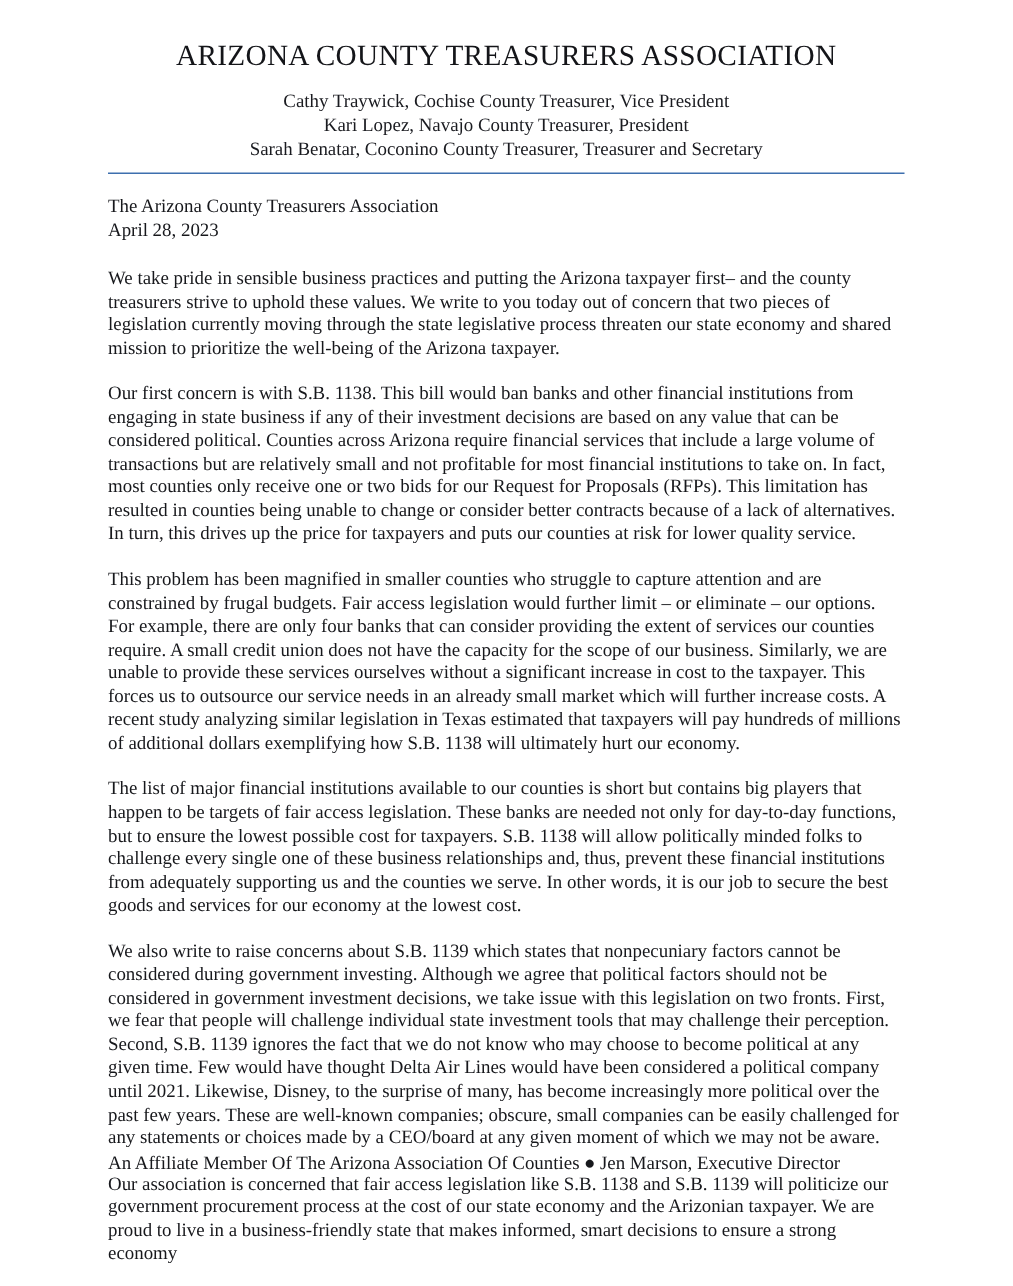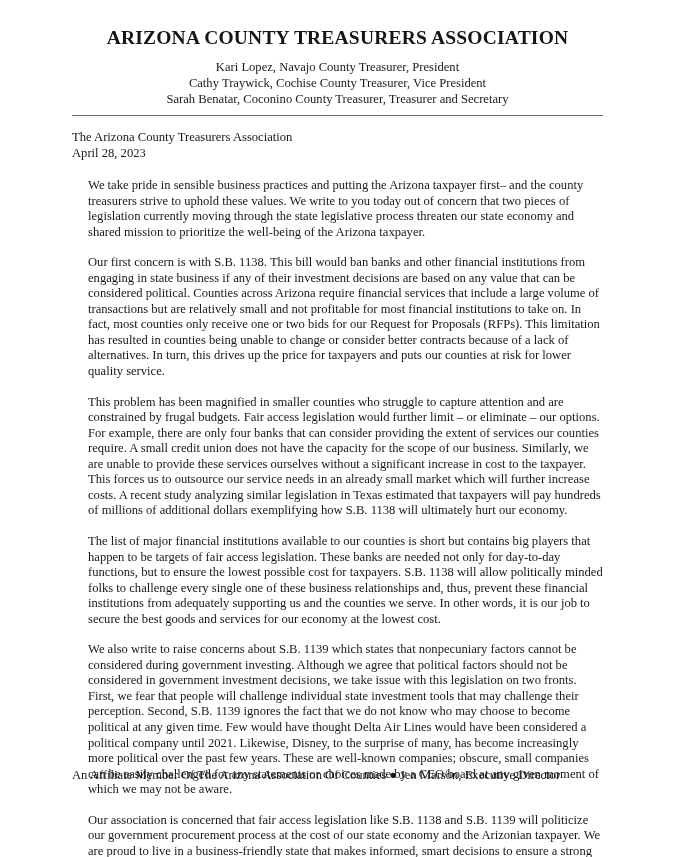--- a/index.html
+++ b/index.html
@@ -26,21 +26,21 @@
   }
 
   
   .letterhead {
     padding-top: 27px;
     text-align: center;
   }
 
   .org-title {
     font-size: 19.5px;
-    font-weight: bold;
+    font-weight: normal;
     letter-spacing: 0.2px;
     line-height: 1.15;
     margin: 0 0 11px 0;
     color: #141519;
     font-family: "Liberation Serif", "DejaVu Serif", serif;
   }
 
   .officer-line {
     font-size: 12.6px;
     line-height: 15.6px;
@@ -70,21 +70,21 @@
 
   .subject-line {
     font-size: 12.6px;
     line-height: 15.4px;
     margin: 0 0 16px 0;
   }
 
   .para {
     font-size: 12.6px;
     line-height: 15.55px;
-    margin: 0 0 15px 16px;
+    margin: 0 0 15px 0;
     text-align: left;
   }
 
   
   .footer {
     position: absolute;
     left: 72px;
     right: 72px;
     top: 768px;
     font-size: 12.6px;
@@ -96,22 +96,22 @@
   }
 </style>
 </head>
 <body>
 
 <div class="page">
 
   <header class="letterhead">
     <h1 class="org-title">ARIZONA COUNTY TREASURERS ASSOCIATION</h1>
 
+    <p class="officer-line">Cathy Traywick, Cochise County Treasurer, Vice President</p>
     <p class="officer-line">Kari Lopez, Navajo County Treasurer, President</p>
-    <p class="officer-line">Cathy Traywick, Cochise County Treasurer, Vice President</p>
     <p class="officer-line">Sarah Benatar, Coconino County Treasurer, Treasurer and Secretary</p>
 
     <hr class="header-rule">
   </header>
 
   <main class="letter-body">
 
     <div class="meta-block">
       <p class="meta-line">The Arizona County Treasurers Association</p>
       <p class="meta-line">April 28, 2023</p>

